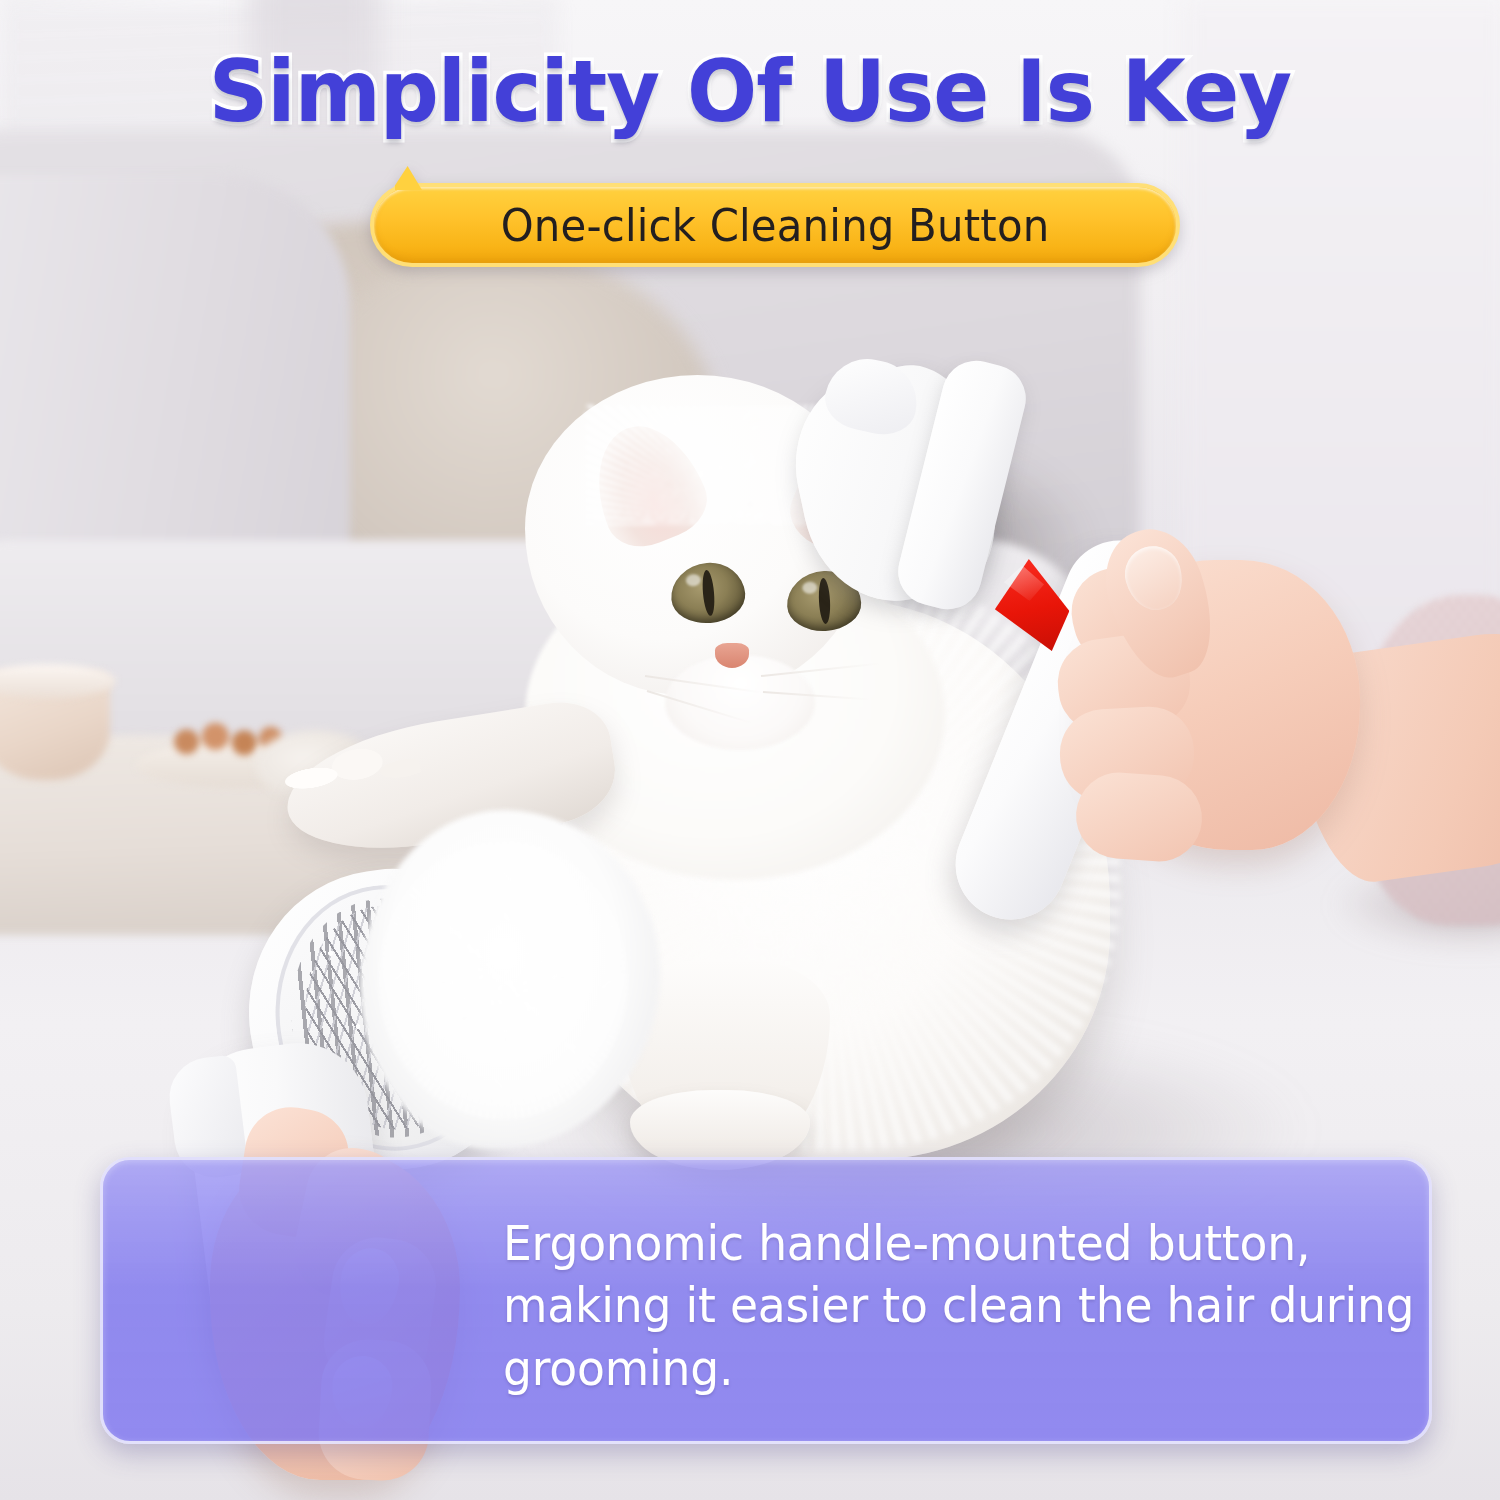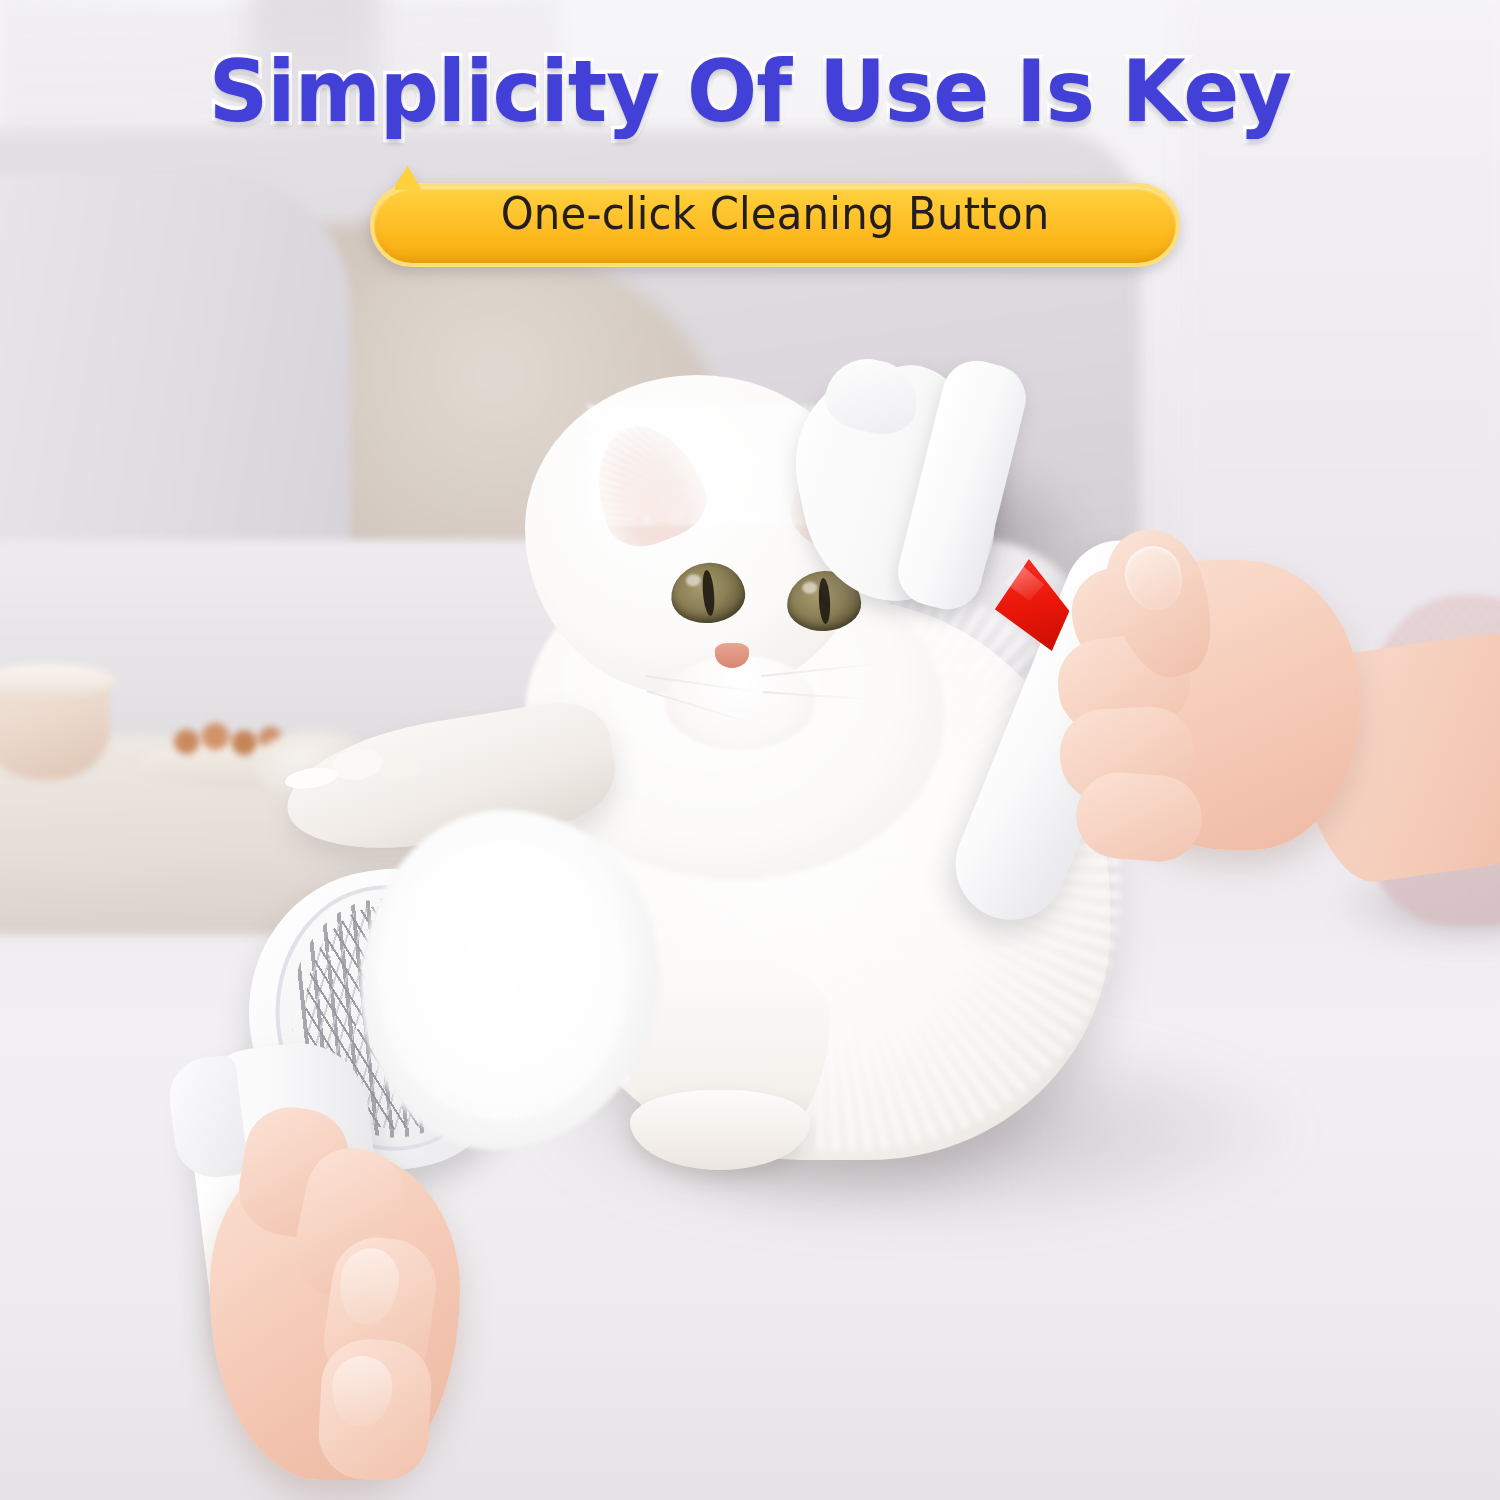--- a/index.html
+++ b/index.html
@@ -480,21 +480,21 @@
   .badge-wrap {
     position:absolute; left:370px; top:183px; width:810px; height:84px;
     z-index:20;
     filter:drop-shadow(0 5px 7px rgba(100,95,110,.28));
   }
   .badge {
     position:absolute; inset:0;
     border-radius:42px;
     background:linear-gradient(180deg,#ffd13f 0%, #ffc22b 42%, #f9b417 78%, #f0a50c 100%);
     border:4px solid #ffdf77;
-    display:flex; align-items:flex-start; justify-content:center;
+    display:flex; align-items:center; justify-content:center;
     box-shadow:inset 0 2px 3px rgba(255,255,255,.6), inset 0 -3px 6px rgba(190,125,0,.22);
   }
   .badge-text {
     font-family:"DejaVu Sans", sans-serif;
     font-size:45px;
     font-weight:400;
     color:#231f20;
     letter-spacing:.2px;
     transform:scaleX(.93);
     white-space:nowrap;
@@ -649,14 +649,22 @@
 
   <div class="headline">Simplicity Of Use Is Key</div>
 
   <div class="badge-wrap">
     <div class="badge">
       <span class="badge-text">One-click Cleaning Button</span>
     </div>
     <div class="badge-tail"></div>
   </div>
 
+  <div class="caption-card">
+    <div class="caption-sheen"></div>
+    <div class="caption-text">
+      <span class="caption-line">Ergonomic handle-mounted button,</span>
+      <span class="caption-line">making it easier to clean the hair during</span>
+      <span class="caption-line">grooming.</span>
+    </div>
+  </div>
 
 </div>
 
 </body></html>

